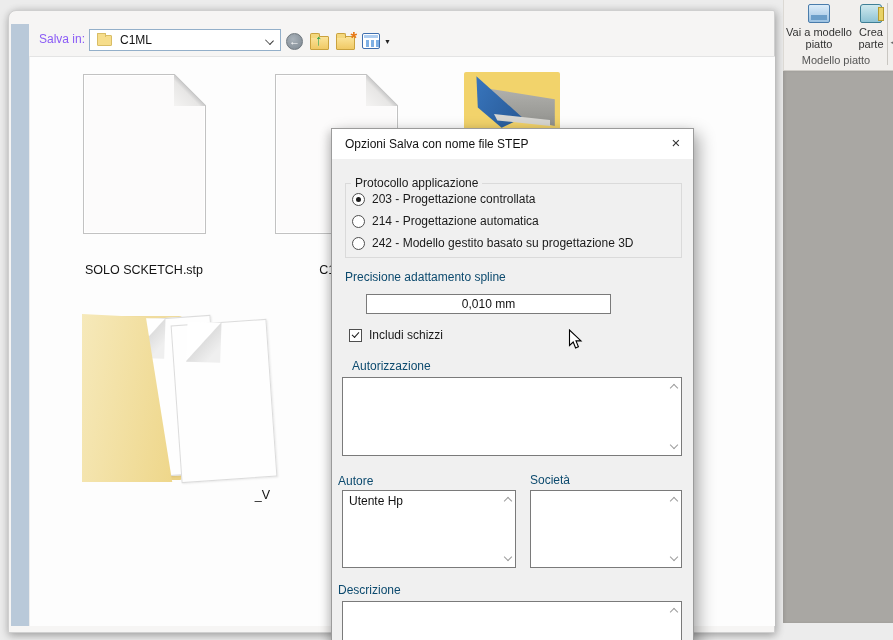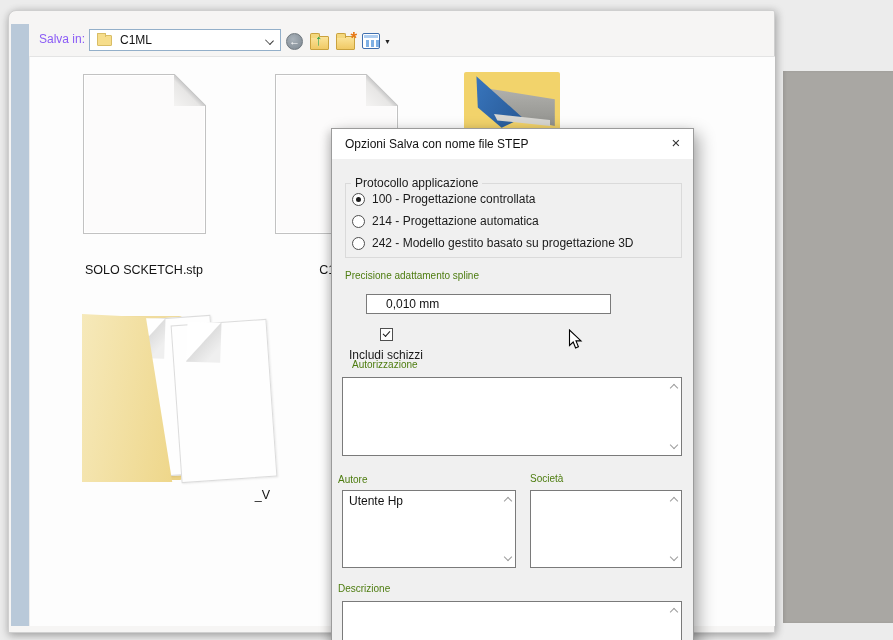--- a/index.html
+++ b/index.html
@@ -66,23 +66,23 @@
     box-shadow:5px 6px 16px rgba(0,0,0,0.33), -3px 3px 8px rgba(0,0,0,0.14);
   }
   .opt-title-bar { position:absolute; left:0; top:0; right:0; height:30px; background:#ffffff; }
   .opt-title { position:absolute; left:13px; top:8px; font-size:12px; color:#111; }
   .opt-close { position:absolute; right:0; top:0; width:34px; height:30px; text-align:center; line-height:28px; font-size:15px; color:#333; cursor:default; }
   .groupbox { position:absolute; left:13px; top:54px; width:337px; height:75px; border:1px solid #dadada; }
   .groupbox-label { position:absolute; left:19px; top:47px; background:#f0f0f0; padding:0 4px; font-size:12px; color:#1a1a1a; }
   .radio-row { position:absolute; left:20px; display:flex; align-items:center; gap:7px; font-size:12px; color:#1a1a1a; }
   .radio { width:13px; height:13px; border:1px solid #4f4f4f; border-radius:50%; background:#fff; position:relative; flex:0 0 auto; }
   .radio.on::after { content:""; position:absolute; left:3px; top:3px; width:5px; height:5px; border-radius:50%; background:#1b1b1b; }
-  .fld-label { position:absolute; font-size:10px; color:#4d7c0f; }
-  .spline-input { position:absolute; left:34px; top:165px; width:245px; height:20px; border:1px solid #7a7a7a; background:#fff; font-family:"Liberation Sans",sans-serif; font-size:12px; color:#111; padding:0 19px; }
-  .check-row { position:absolute; left:17px; top:199px; display:flex; align-items:center; gap:7px; font-size:12px; color:#1a1a1a;flex-direction:column; }
+  .fld-label { position:absolute; font-size:12px; color:#0c4a6e; }
+  .spline-input { position:absolute; left:34px; top:165px; width:245px; height:20px; border:1px solid #7a7a7a; background:#fff; font-family:"Liberation Sans",sans-serif; font-size:12px; color:#111; padding:0 6px;text-align:center; }
+  .check-row { position:absolute; left:17px; top:199px; display:flex; align-items:center; gap:7px; font-size:12px; color:#1a1a1a; }
   .checkbox { position:relative; width:13px; height:13px; border:1px solid #4f4f4f; background:#fff; flex:0 0 auto; }
   .checkbox .tick { position:absolute; left:2px; top:2px; width:7px; height:4px; border-left:1.7px solid #1c1c1c; border-bottom:1.7px solid #1c1c1c; transform:rotate(-47deg); }
   .textbox { position:absolute; background:#fff; border:1px solid #7a7a7a; font-size:12px; color:#111; padding:3px 6px; }
   .sc { position:absolute; right:3px; width:9px; height:9px; }
   .sc::before { content:""; position:absolute; left:2px; width:5px; height:5px; border-right:1.4px solid #9d9d9d; border-bottom:1.4px solid #9d9d9d; }
   .sc.up { top:4px; } .sc.up::before { top:3px; transform:rotate(-135deg); }
   .sc.dn { bottom:4px; } .sc.dn::before { top:0; transform:rotate(45deg); }
   
   .ribbon { position:absolute; left:783px; top:0; width:110px; height:71px; background:#f1efed; border-left:1px solid #dcd9d4; border-bottom:1px solid #cfccc7; }
   .rb-btn { position:absolute; top:2px; text-align:center; font-size:11px; line-height:12px; color:#333; cursor:default; }
@@ -160,35 +160,48 @@
             <div class="vf-fold"></div>
           </div>
           <div class="vf-front"></div>
         </div>
         <div class="file-label" style="margin-top:6px;">_V</div>
       </div>
 
     </div>
   </div>
 
+  <div class="ribbon">
+    <div class="rb-btn rb-btn1">
+      <div class="rb-ico rb-ico1"></div>
+      <div>Vai a modello piatto</div>
+    </div>
+    <div class="rb-btn rb-btn2">
+      <div class="rb-ico rb-ico2"></div>
+      <div>Crea parte</div>
+    </div>
+    <div class="rb-group-label">Modello piatto</div>
+    <div class="rb-divider"></div>
+    <div class="rb-partial">◄</div>
+  </div>
 
   <div class="viewport"></div>
 
   <div class="opt-dialog">
     <div class="opt-title-bar">
       <span class="opt-title">Opzioni Salva con nome file STEP</span>
       <span class="opt-close">×</span>
     </div>
 
     <div class="groupbox"></div>
     <span class="groupbox-label">Protocollo applicazione</span>
 
     <div class="radio-row" style="top:63px;">
       <span class="radio on"></span>
-      <span>100 - Progettazione controllata</span>
+      <span>203 - Progettazione controllata</span>
     </div>
     <div class="radio-row" style="top:85px;">
       <span class="radio"></span>
       <span>214 - Progettazione automatica</span>
     </div>
     <div class="radio-row" style="top:107px;">
       <span class="radio"></span>
       <span>242 - Modello gestito basato su progettazione 3D</span>
     </div>
 

